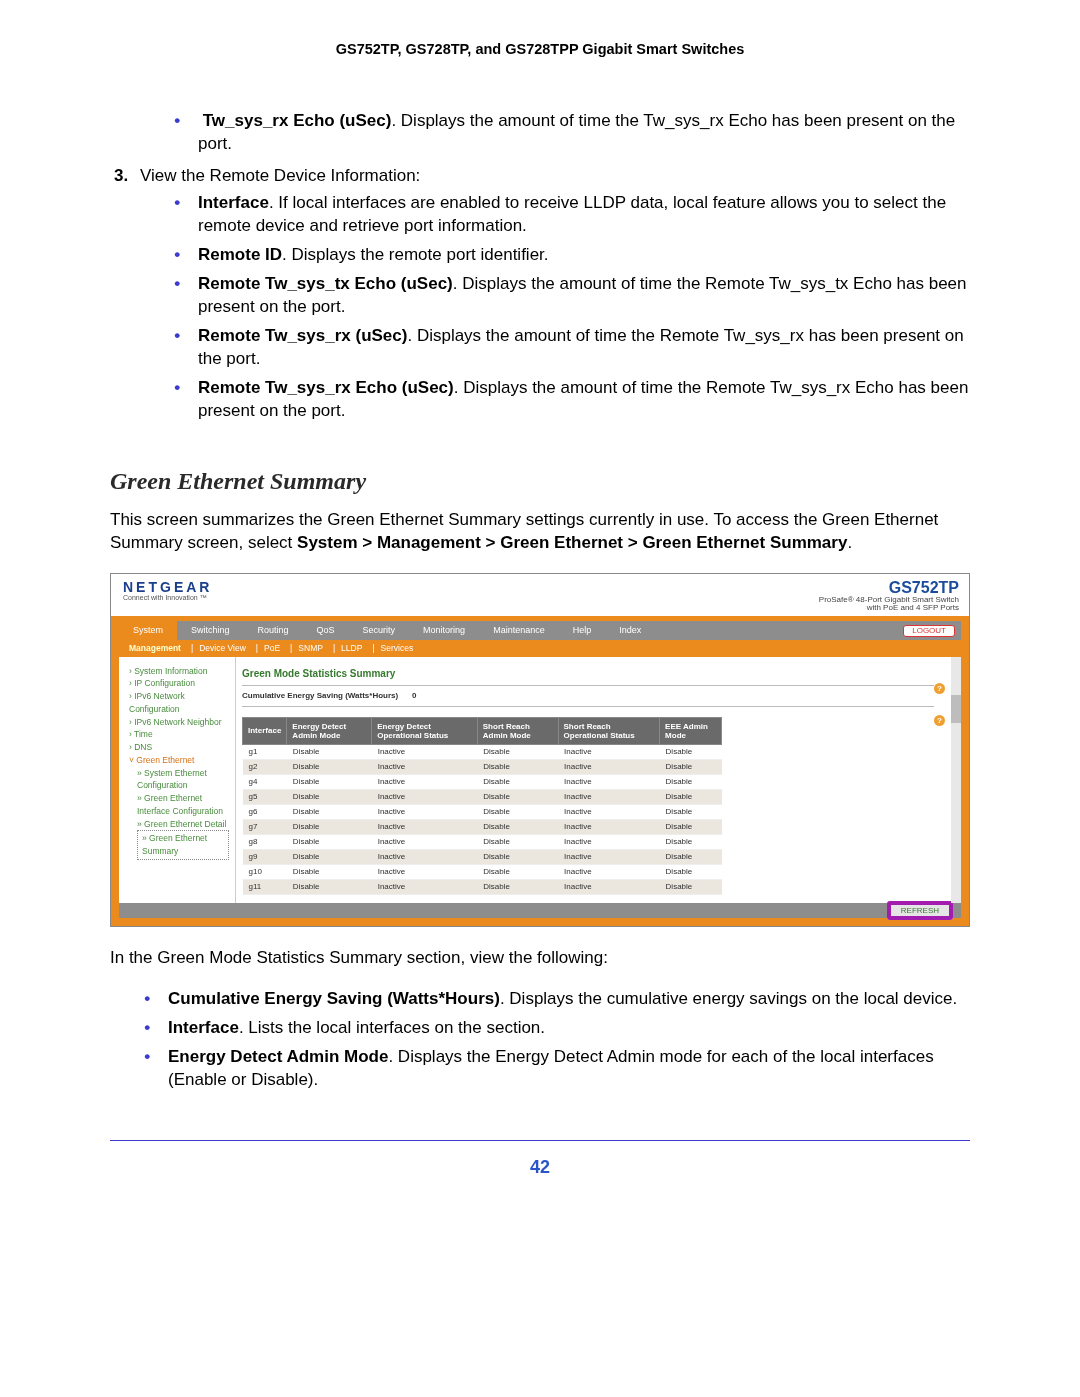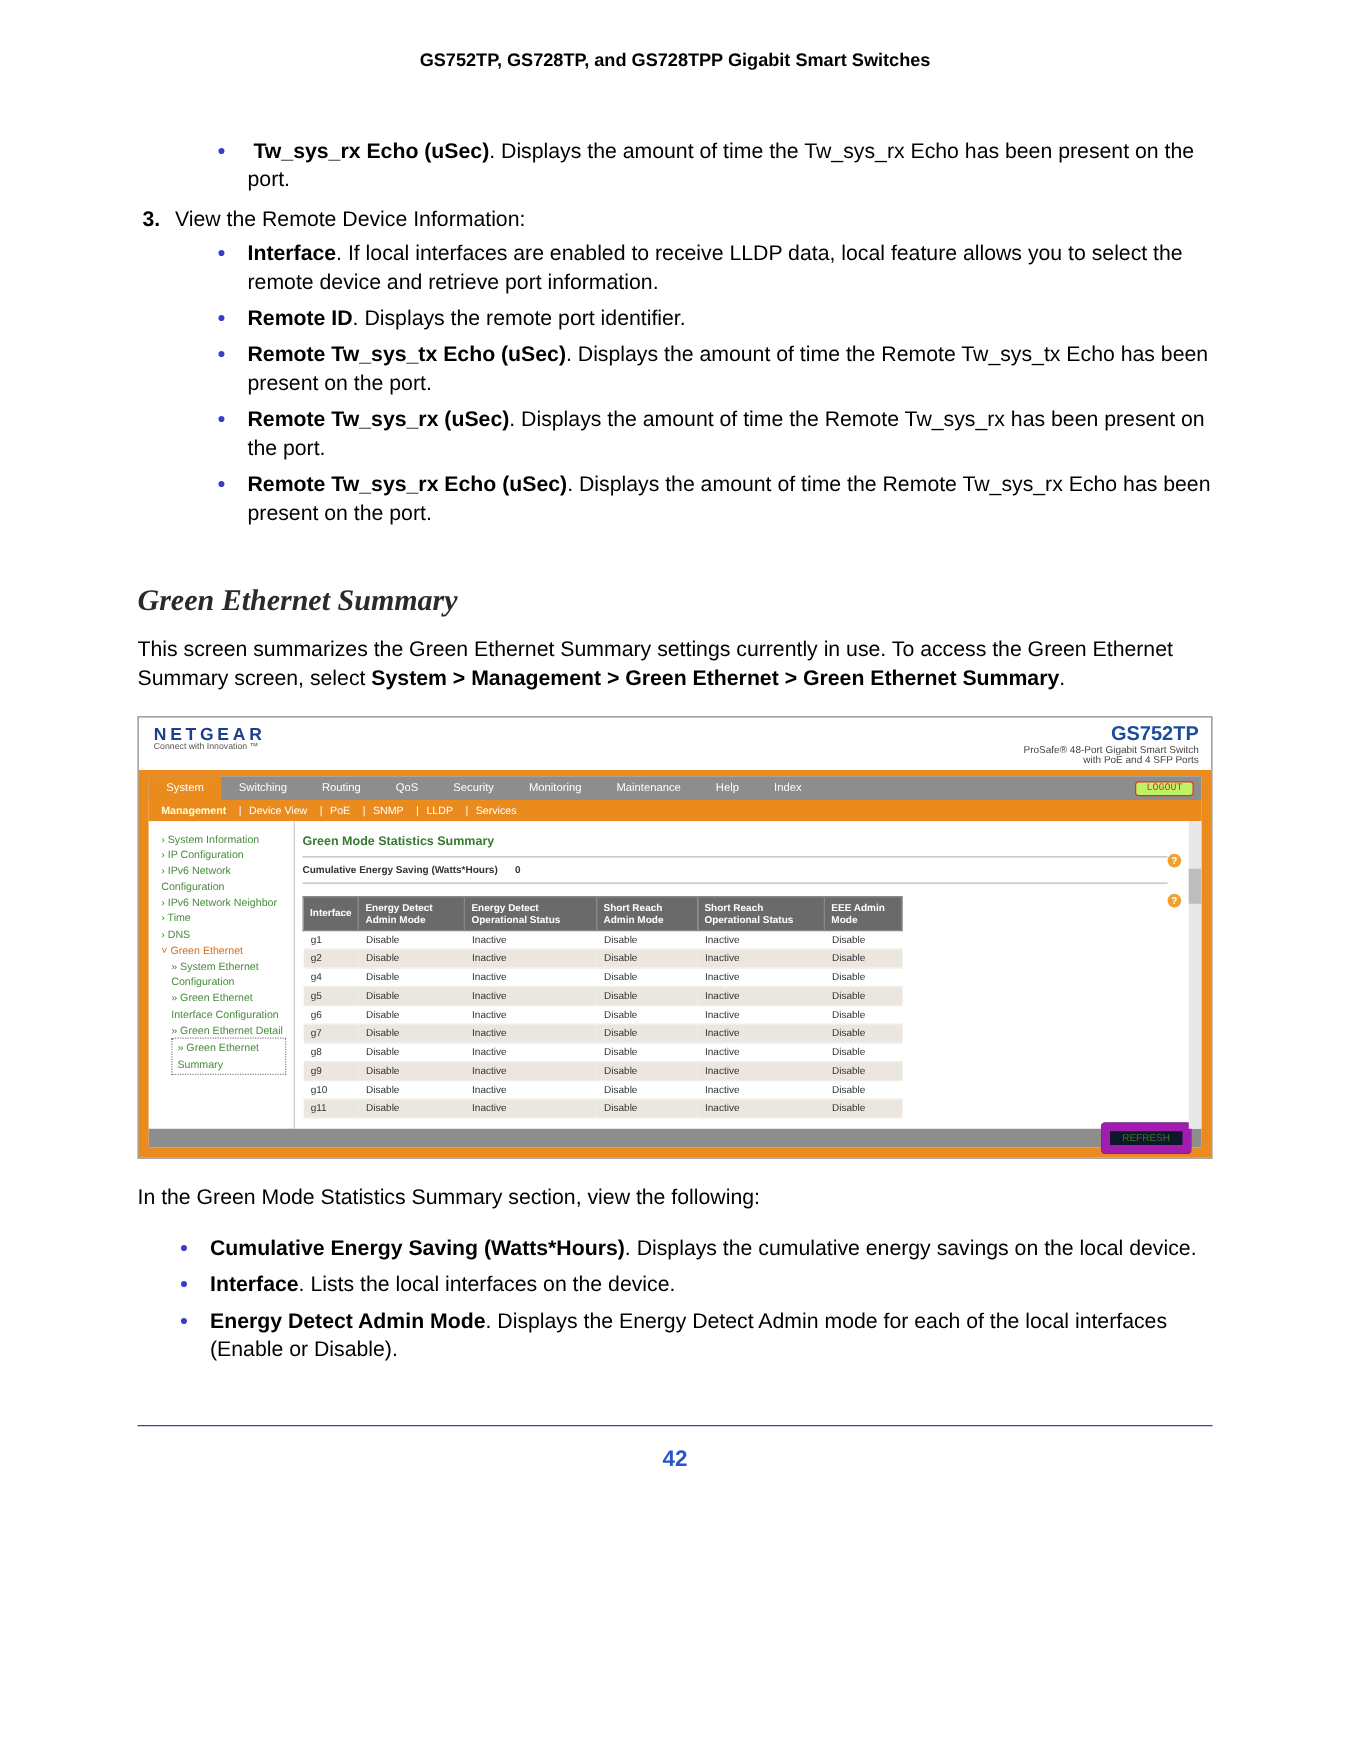--- a/index.html
+++ b/index.html
@@ -47,21 +47,21 @@
   .logo { color: #1b3f8c; font-weight: bold; letter-spacing: 3px; font-size: 14px; }
   .tagline { font-size: 7px; color: #555; letter-spacing: 0; }
   .model { text-align: right; }
   .model-title { color: #1b4d9c; font-weight: bold; font-size: 16px; }
   .model-sub { font-size: 8px; color: #444; }
   .orange-wrap { border: 8px solid #eb8a1d; border-top-width: 5px; }
   .tabs1 { display: flex; background: #8d8d8d; align-items: stretch; }
   .tabs1 .tab { padding: 5px 14px; color: #fff; font-size: 9px; cursor: pointer; }
   .tabs1 .tab.active { background: #eb8a1d; }
   .tabs1 .spacer { flex: 1; }
-  .logout { background: #bef264; color: #d33; border: 1px solid #d33; border-radius: 3px; font-size: 8px; padding: 1px 8px; margin: 3px 6px; align-self: center; cursor: pointer; font-family: Liberation Mono, monospace; }
+  .logout { background: #ffffff; color: #d33; border: 1px solid #d33; border-radius: 3px; font-size: 8px; padding: 1px 8px; margin: 3px 6px; align-self: center; cursor: pointer; }
   .tabs2 { background: #eb8a1d; color: #fff; font-size: 8.5px; padding: 4px 10px; }
   .tabs2 .t2 { margin-right: 4px; }
   .tabs2 .t2.active { color: #ffc; font-weight: bold; }
   .tabs2 .sep { color: #fff; margin: 0 6px; }
   .panel-row { display: flex; background: #fff; align-items: stretch;}
   .sidebar { width: 116px; padding: 8px 6px 8px 10px; font-size: 8.5px; line-height: 1.5; color: #2a4; }
   .sidebar .lnk { color: #488c3d; display: block; cursor: pointer; }
   .sidebar .lnk.cat { color: #d67015; }
   .sidebar .sub { padding-left: 8px; color: #488c3d; }
   .sidebar .sub2 { padding-left: 8px; }
@@ -70,21 +70,21 @@
   .panel-title { color: #357a2d; font-weight: bold; font-size: 10px; margin-bottom: 6px; }
   .stat-row { border-top: 1px solid #bbb; border-bottom: 1px solid #bbb; padding: 6px 0; font-size: 8px; display: flex; font-weight: bold; }
   .stat-row .lbl { width: 170px; }
   .stat-row .val { width: 60px; }
   .help-icon { float: right; width: 11px; height: 11px; border-radius: 50%; background: #f0a030; color: #fff; font-size: 8px; text-align: center; line-height: 11px; font-weight: bold; margin-right: 6px; margin-top: -2px; }
   table.ge { border-collapse: collapse; width: 100%; max-width: 480px; font-size: 8px; margin-top: 8px; }
   table.ge th { background: #6a6a6a; color: #fff; padding: 4px 5px; text-align: left; border: 1px solid #888; font-weight: bold; line-height: 1.15;}
   table.ge td { padding: 3px 6px; border-bottom: 1px solid #eee; }
   table.ge tr:nth-child(even) td { background: #ebe7df; }
   .footer-bar { background: #8d8d8d; text-align: right; padding: 3px 8px; }
-  .refresh { background: #0f172a; color: #357a2d; border: 7px solid #a21caf; border-radius: 3px; font-size: 8px; padding: 1px 10px; cursor: pointer; margin-left: 14px; }
+  .refresh { background: #e5e5e5; color: #357a2d; border: 4px solid #a21caf; border-radius: 3px; font-size: 8px; padding: 1px 10px; cursor: pointer; margin-left: 14px; }
   .scroll-hint { position: absolute; right: 0; top: 0; bottom: 0; width: 10px; background: #e8e8e8; }
   .scroll-thumb { width: 10px; height: 28px; background: #bdbdbd; position: absolute; right: 0; top: 38px;}
   .page-foot {
     border-top: 1px solid #3b3bcf;
     margin-top: 48px;
     text-align: center;
     padding-top: 14px;
     color: #2a54c8;
     font-weight: bold;
     font-size: 18px;
@@ -279,20 +279,20 @@
         </div>
         <div class="footer-bar">
           <span class="refresh">REFRESH</span>
         </div>
       </div>
     </div>
 
     <p class="intro">In the Green Mode Statistics Summary section, view the following:</p>
     <ul class="inner" id="after-list" style="padding-left:58px;">
         <li><span class="b">Cumulative Energy Saving (Watts*Hours)</span><span>. Displays the cumulative energy savings on the local device.</span></li>
-        <li><span class="b">Interface</span><span>. Lists the local interfaces on the device.</span></li>
+        <li><span class="b">Interface</span><span>. Lists the local interfaces on the section.</span></li>
         <li><span class="b">Energy Detect Admin Mode</span><span>. Displays the Energy Detect Admin mode for each of the local interfaces (Enable or Disable).</span></li>
       </ul>
 
   </div>
 
   <div class="page-foot">42</div>
 </div>
 
 </body></html>

